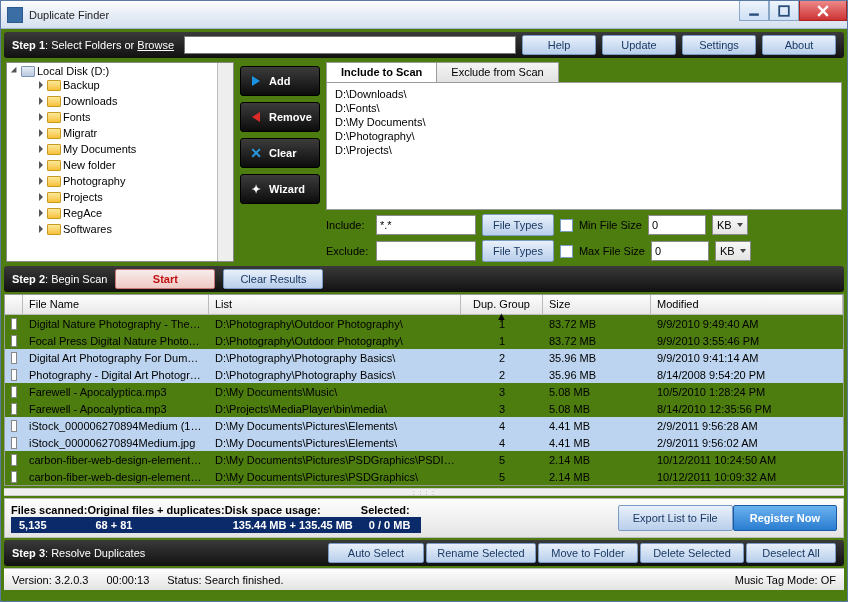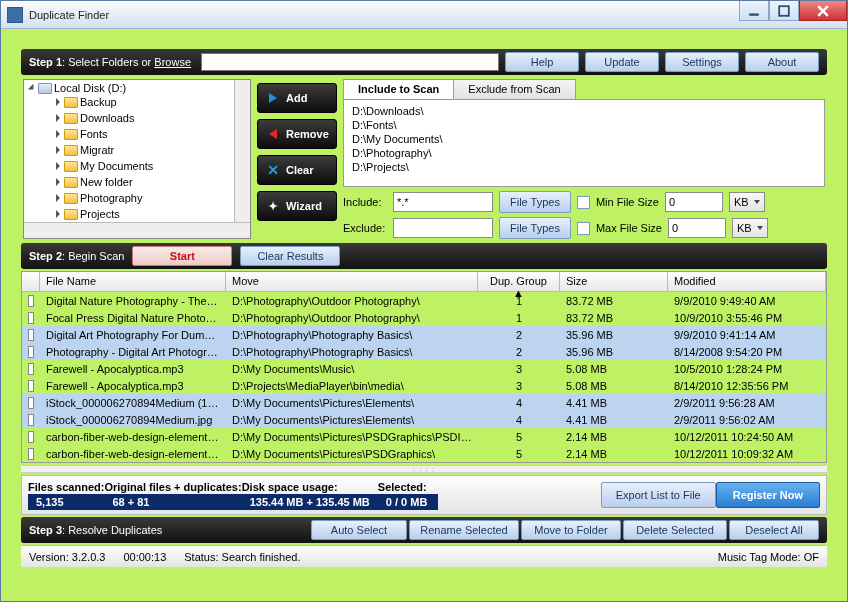--- a/index.html
+++ b/index.html
@@ -5,28 +5,28 @@
 *{box-sizing:border-box;margin:0;padding:0;font-family:"Segoe UI",Tahoma,sans-serif;font-size:11px}
 body{background:#dcdcdc;width:848px;height:602px;overflow:hidden}
 .window{width:848px;height:602px;background:#fff;border:1px solid #5a7aa3;display:flex;flex-direction:column}
 .titlebar{height:28px;background:linear-gradient(#fdfdfe,#e8eef7 45%,#d6e1f0);display:flex;align-items:center;border-bottom:1px solid #a0b4cf}
 .titlebar .icon{width:16px;height:16px;margin:0 6px;background:#3a6ea5;border:1px solid #2a5a8f}
 .titlebar .title{flex:1;color:#222}
 .winbtns{display:flex;height:100%}
 .winbtn{width:30px;height:20px;margin-top:0;border:1px solid #8aa6c7;border-top:none;background:linear-gradient(#eef4fc,#cfe0f4);display:flex;align-items:center;justify-content:center;color:#2b4f7c}
 .winbtn.cl{width:48px;background:linear-gradient(#e88,#c33);color:#fff;border-color:#a22}
 .winbtn svg{width:12px;height:12px}
-.content{flex:1;display:flex;flex-direction:column;padding:20px;gap:2px;background:#bef264}
+.content{flex:1;display:flex;flex-direction:column;padding:3px;gap:2px;background:#4d7c0f}
 .stepbar{height:26px;background:linear-gradient(#3a3a3a,#111);color:#fff;display:flex;align-items:center;border-radius:3px;padding:0 8px;gap:6px}
 .stepbar b{font-weight:bold}
 .stepbar .plain{font-weight:normal}
 .pathbox{flex:1;height:18px;background:#fff;border:1px solid #777;margin-left:4px}
 .topbtn{width:74px;height:20px;background:linear-gradient(#e8f0fb,#b9cfeb);border:1px solid #7a9bc4;text-align:center;line-height:18px;color:#1b3a63;border-radius:2px;cursor:pointer}
 .step1body{display:flex;gap:4px;padding:2px}
-.treewrap{width:228px;height:160px;border:1px solid #888;background:#fff;display:flex;flex-direction:column}
+.treewrap{width:228px;height:200px;border:1px solid #888;background:#fff;display:flex;flex-direction:row}
 .tree{flex:1;overflow:hidden;padding:2px 2px 2px 6px;font-size:11px;color:#000}
 .tree .root{display:flex;align-items:center;gap:2px}
 .tree ul{list-style:none;margin-left:26px}
 .tree li{display:flex;align-items:center;gap:2px;height:16px}
 .tri{width:0;height:0;border-left:4px solid #555;border-top:4px solid transparent;border-bottom:4px solid transparent;margin-right:2px}
 .tri.open{transform:rotate(45deg)}
 .fld{width:14px;height:11px;background:linear-gradient(#fde79b,#f4c23a);border:1px solid #c89a1e;border-radius:1px}
 .hdd{width:14px;height:11px;background:linear-gradient(#e6edf6,#b9c9de);border:1px solid #7d94b4;border-radius:1px}
 .hscroll{height:16px;background:#eee;border-top:1px solid #bbb}
 .vscroll{width:16px;background:#eee;border-left:1px solid #bbb}
@@ -250,21 +250,21 @@
     <div class="step2bar">
       <span><b>Step 2</b><span class="plain">: Begin Scan</span></span>
       <div class="startbtn">Start</div>
       <div class="topbtn" style="width:100px">Clear Results</div>
     </div>
 
     <div class="resultswrap">
       <div class="rhdr">
         <div style="width:18px"></div>
         <div class="c-name">File Name</div>
-        <div class="c-path">Move</div>
+        <div class="c-path">List</div>
         <div class="c-grp"><span>Dup. Group</span> ▲</div>
         <div class="c-size">Size</div>
         <div class="c-mod">Modified</div>
       </div>
       <div class="rbody" id="rows">
           <div class="rrow">
             <div class="cbx">
               <span></span>
             </div>
             <div class="c-name">Digital Nature Photography - The Art</div>
@@ -274,21 +274,21 @@
             <div class="c-mod">9/9/2010 9:49:40 AM</div>
           </div>
           <div class="rrow">
             <div class="cbx">
               <span></span>
             </div>
             <div class="c-name">Focal Press Digital Nature Photograp</div>
             <div class="c-path">D:\Photography\Outdoor Photography\</div>
             <div class="c-grp">1</div>
             <div class="c-size">83.72 MB</div>
-            <div class="c-mod">10/9/2010 3:55:46 PM</div>
+            <div class="c-mod">9/9/2010 3:55:46 PM</div>
           </div>
           <div class="rrow sel">
             <div class="cbx">
               <span></span>
             </div>
             <div class="c-name">Digital Art Photography For Dummies.</div>
             <div class="c-path">D:\Photography\Photography Basics\</div>
             <div class="c-grp">2</div>
             <div class="c-size">35.96 MB</div>
             <div class="c-mod">9/9/2010 9:41:14 AM</div>

